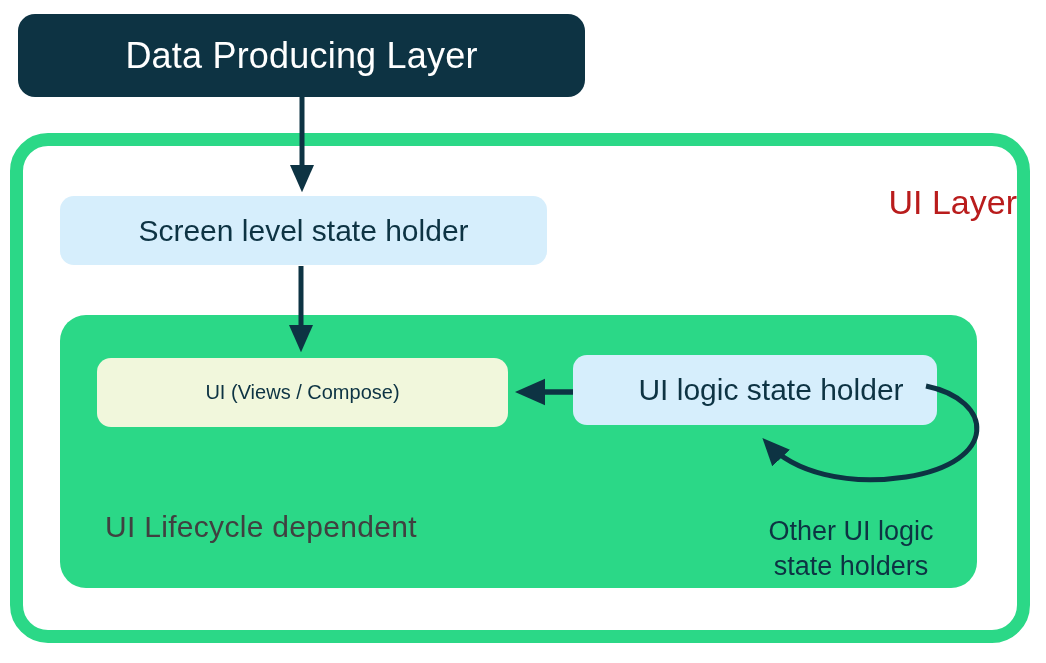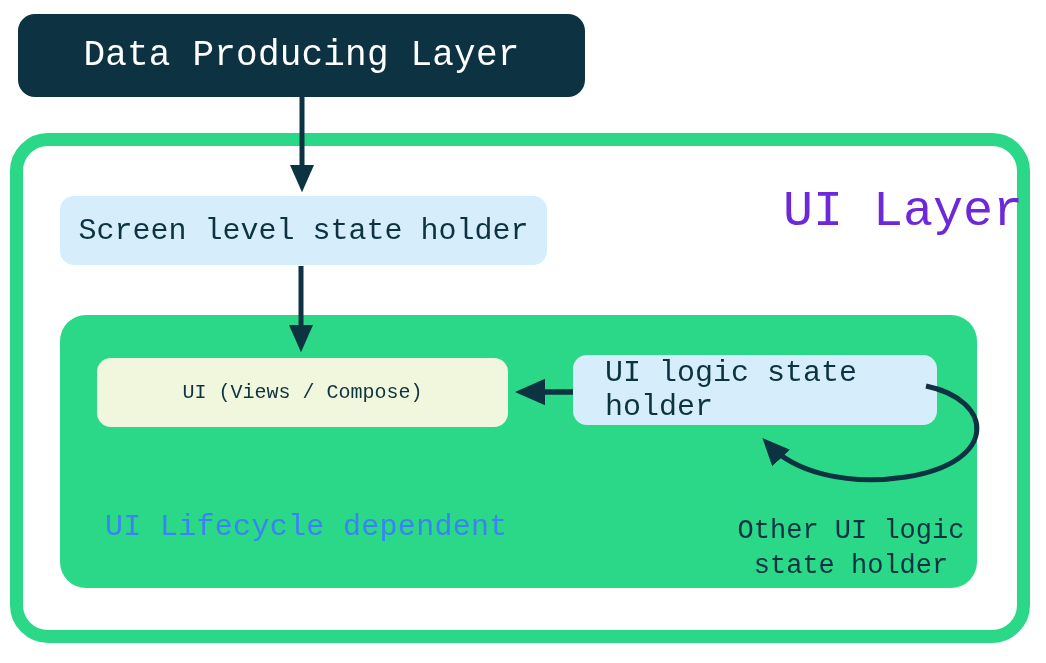--- a/index.html
+++ b/index.html
@@ -1,33 +1,33 @@
 <!DOCTYPE html>
 <html><head>
 <meta charset="utf-8">
 <style>
   html,body{margin:0;padding:0;background:#fff;}
   .stage{
     position:relative;width:1046px;height:663px;
-    font-family:Liberation Mono, monospace;
+    font-family:Liberation Sans, sans-serif;
     background:#fff;overflow:hidden;
   }
   .box{position:absolute;display:flex;align-items:center;justify-content:center;box-sizing:border-box;}
   .dark-box{
     left:18px;top:14px;width:567px;height:83px;
     background:var(--dark);border-radius:17px;
     color:#fff;font-size:36px;letter-spacing:.2px;
   }
   .ui-layer-outline{
     position:absolute;left:10px;top:133px;width:1020px;height:510px;
     border:13px solid var(--green);border-radius:38px;background:#fff;box-sizing:border-box;
   }
   .ui-layer-title{
     position:absolute;left:783px;top:183px;width:234px;
-    font-size:50px;color:#6d28d9;text-align:center;white-space:nowrap;
+    font-size:34px;color:#b91c1c;text-align:right;white-space:nowrap;
   }
   .screen-holder-box{
     left:60px;top:196px;width:487px;height:69px;
     background:var(--lightblue);border-radius:14px;
     color:var(--dark);font-size:30px;
   }
   .lifecycle-box{
     position:absolute;left:60px;top:315px;width:917px;height:273px;
     background:var(--green);border-radius:26px;
   }
@@ -36,21 +36,21 @@
     background:var(--cream);border-radius:14px;
     color:var(--dark);font-size:20px;
   }
   .ui-logic-box{
     left:573px;top:355px;width:364px;height:70px;
     background:var(--lightblue);border-radius:14px;
     color:var(--dark);font-size:30px;padding-left:32px;
   }
   .lifecycle-caption{
     position:absolute;left:105px;top:510px;
-    color:#3b82f6;font-size:30px;letter-spacing:.3px;
+    color:#404040;font-size:30px;letter-spacing:.3px;
   }
   .other-holders-note{
     position:absolute;left:735px;top:514px;width:232px;
     color:var(--dark);font-size:27px;line-height:1.3;text-align:center;
   }
   .arrows{position:absolute;left:0;top:0;width:1046px;height:663px;pointer-events:none;}
 </style>
 </head>
 <body>
 
@@ -75,21 +75,21 @@
   </div>
 
   <div class="box ui-logic-box">
     <span>UI logic state holder</span>
   </div>
 
   <div class="lifecycle-caption">UI Lifecycle dependent</div>
 
   <div class="other-holders-note">
     <div>Other UI logic</div>
-    <div>state holder</div>
+    <div>state holders</div>
   </div>
 
   <svg class="arrows" viewBox="0 0 1046 663" xmlns="http://www.w3.org/2000/svg">
     <defs>
       <marker id="head" viewBox="0 0 10 10" refX="7" refY="5" markerWidth="5.5" markerHeight="5.5" orient="auto-start-reverse">
         <path d="M0,0.6 L10,5 L0,9.4 z" fill="#0D3343"></path>
       </marker>
     </defs>
 
     <path d="M 302 97 L 302 184" stroke="#0D3343" stroke-width="5" fill="none" marker-end="url(#head)"></path>

